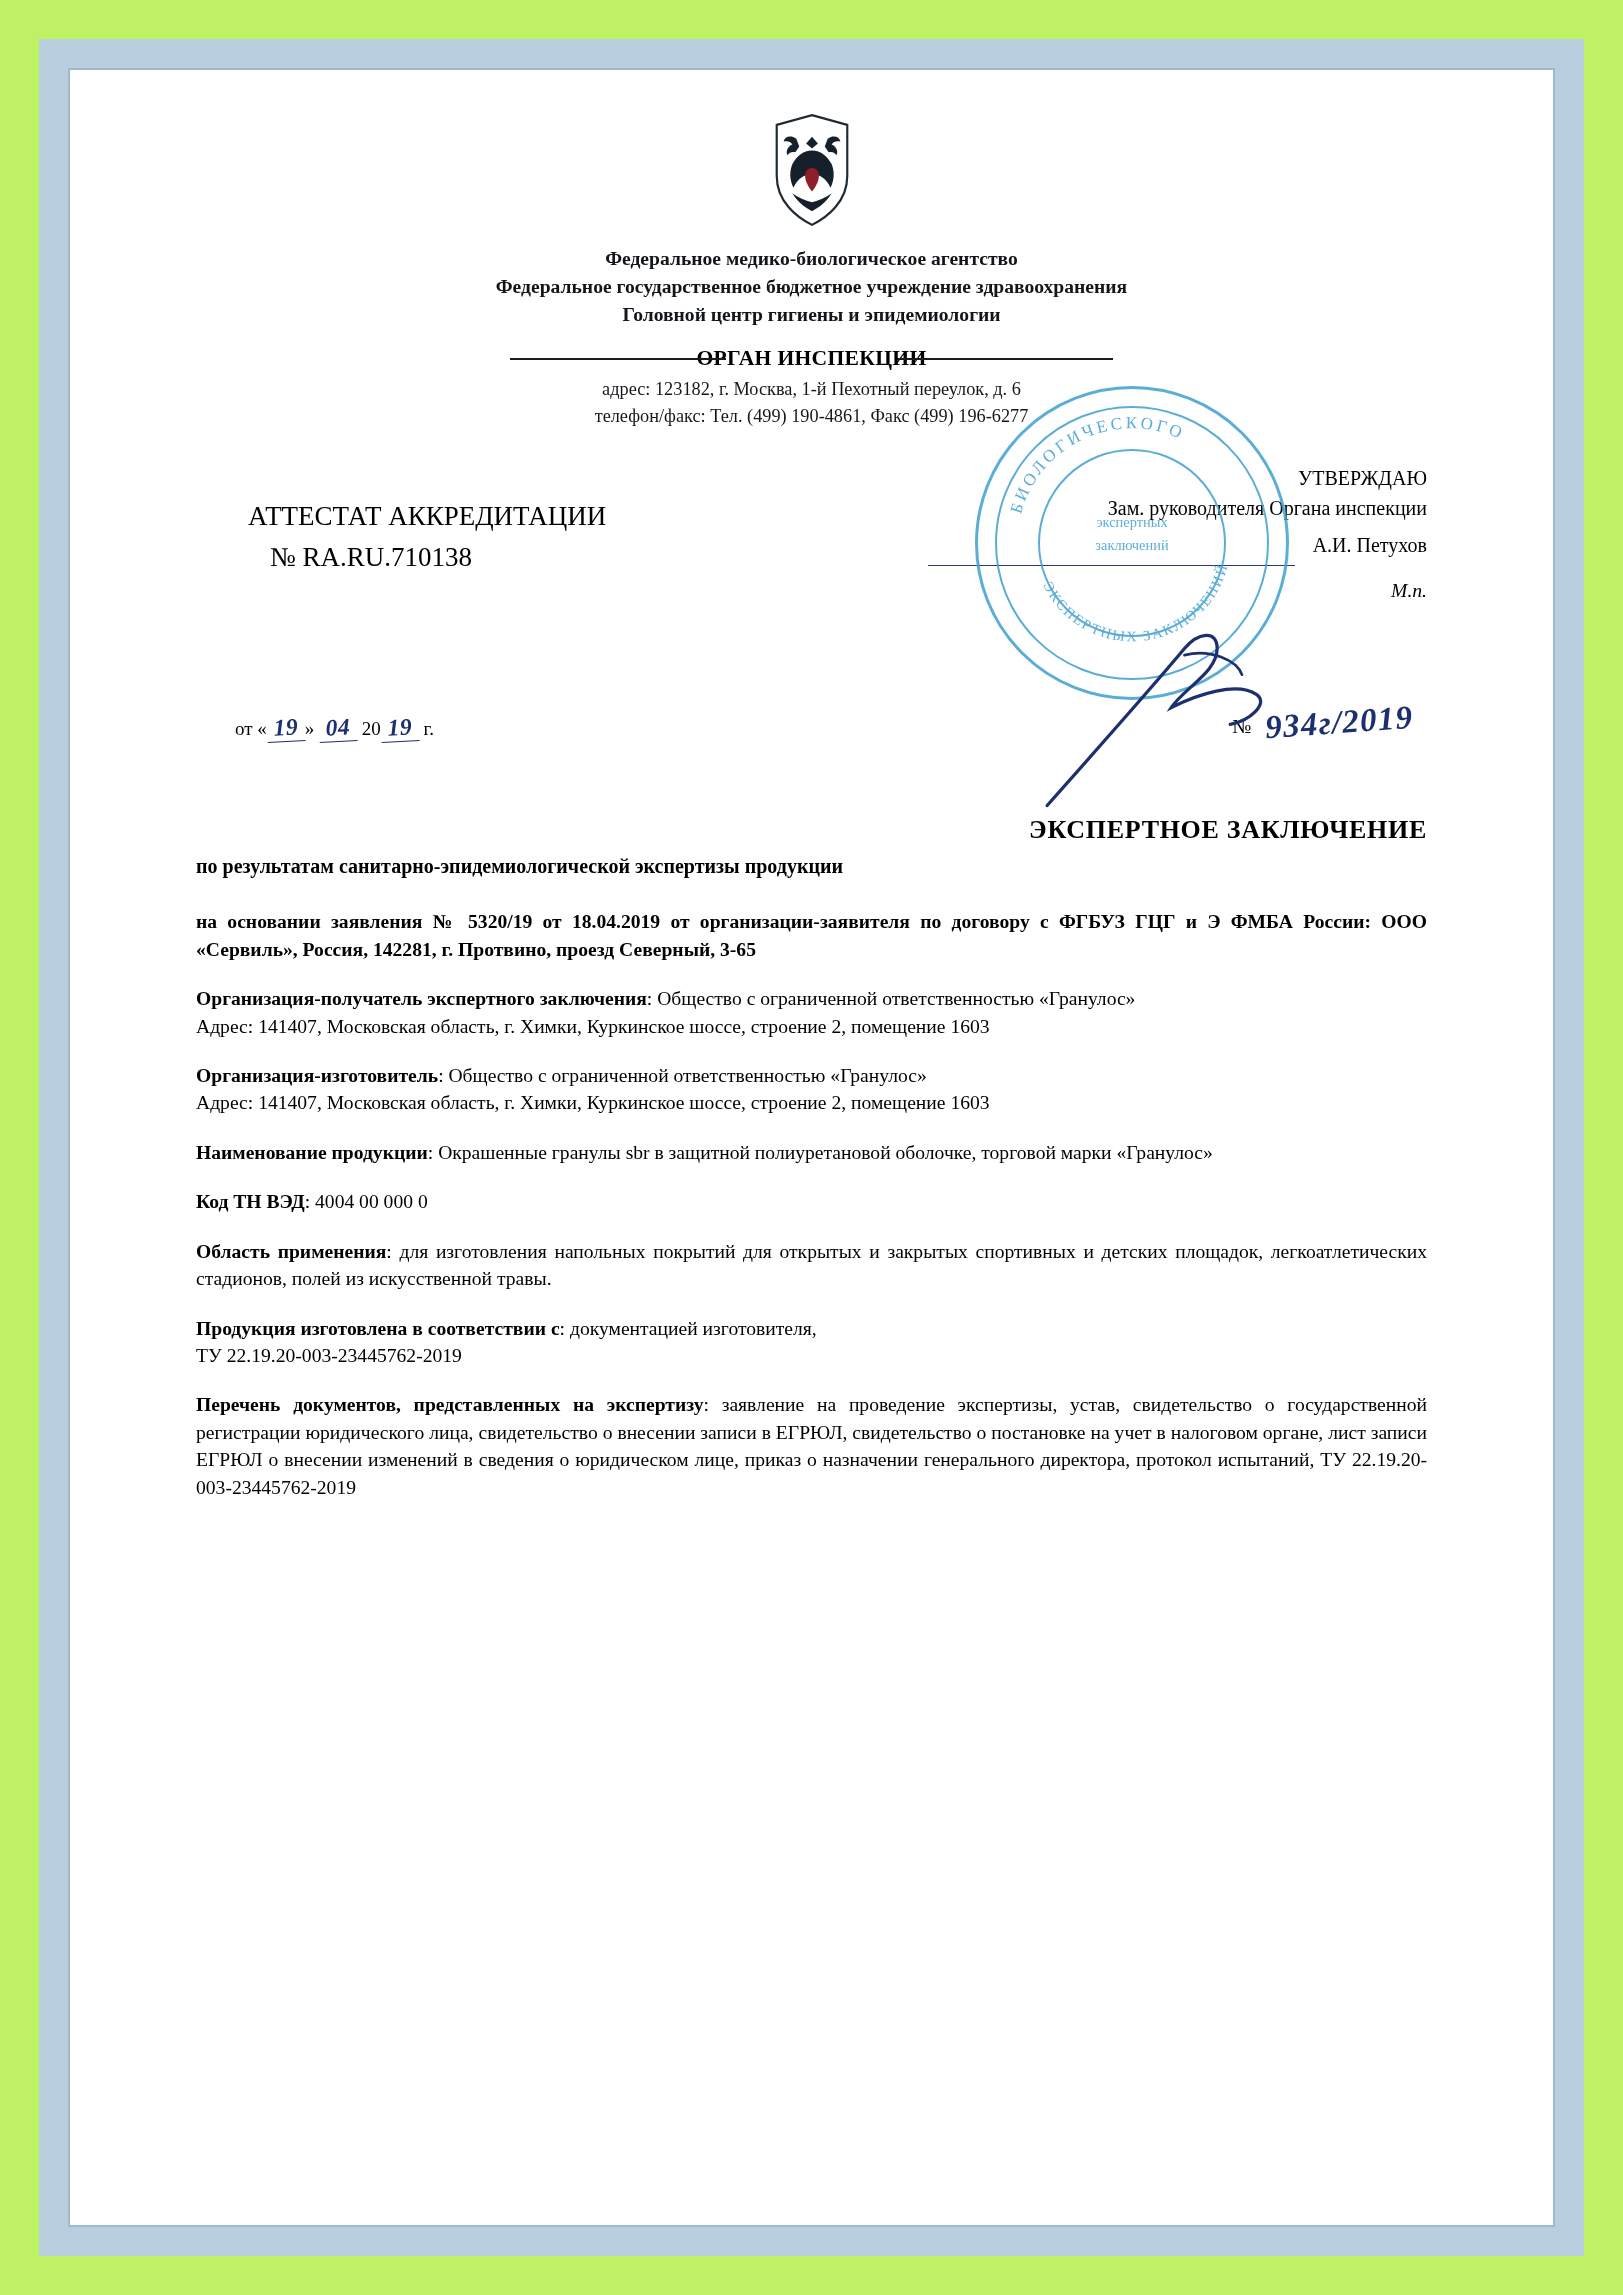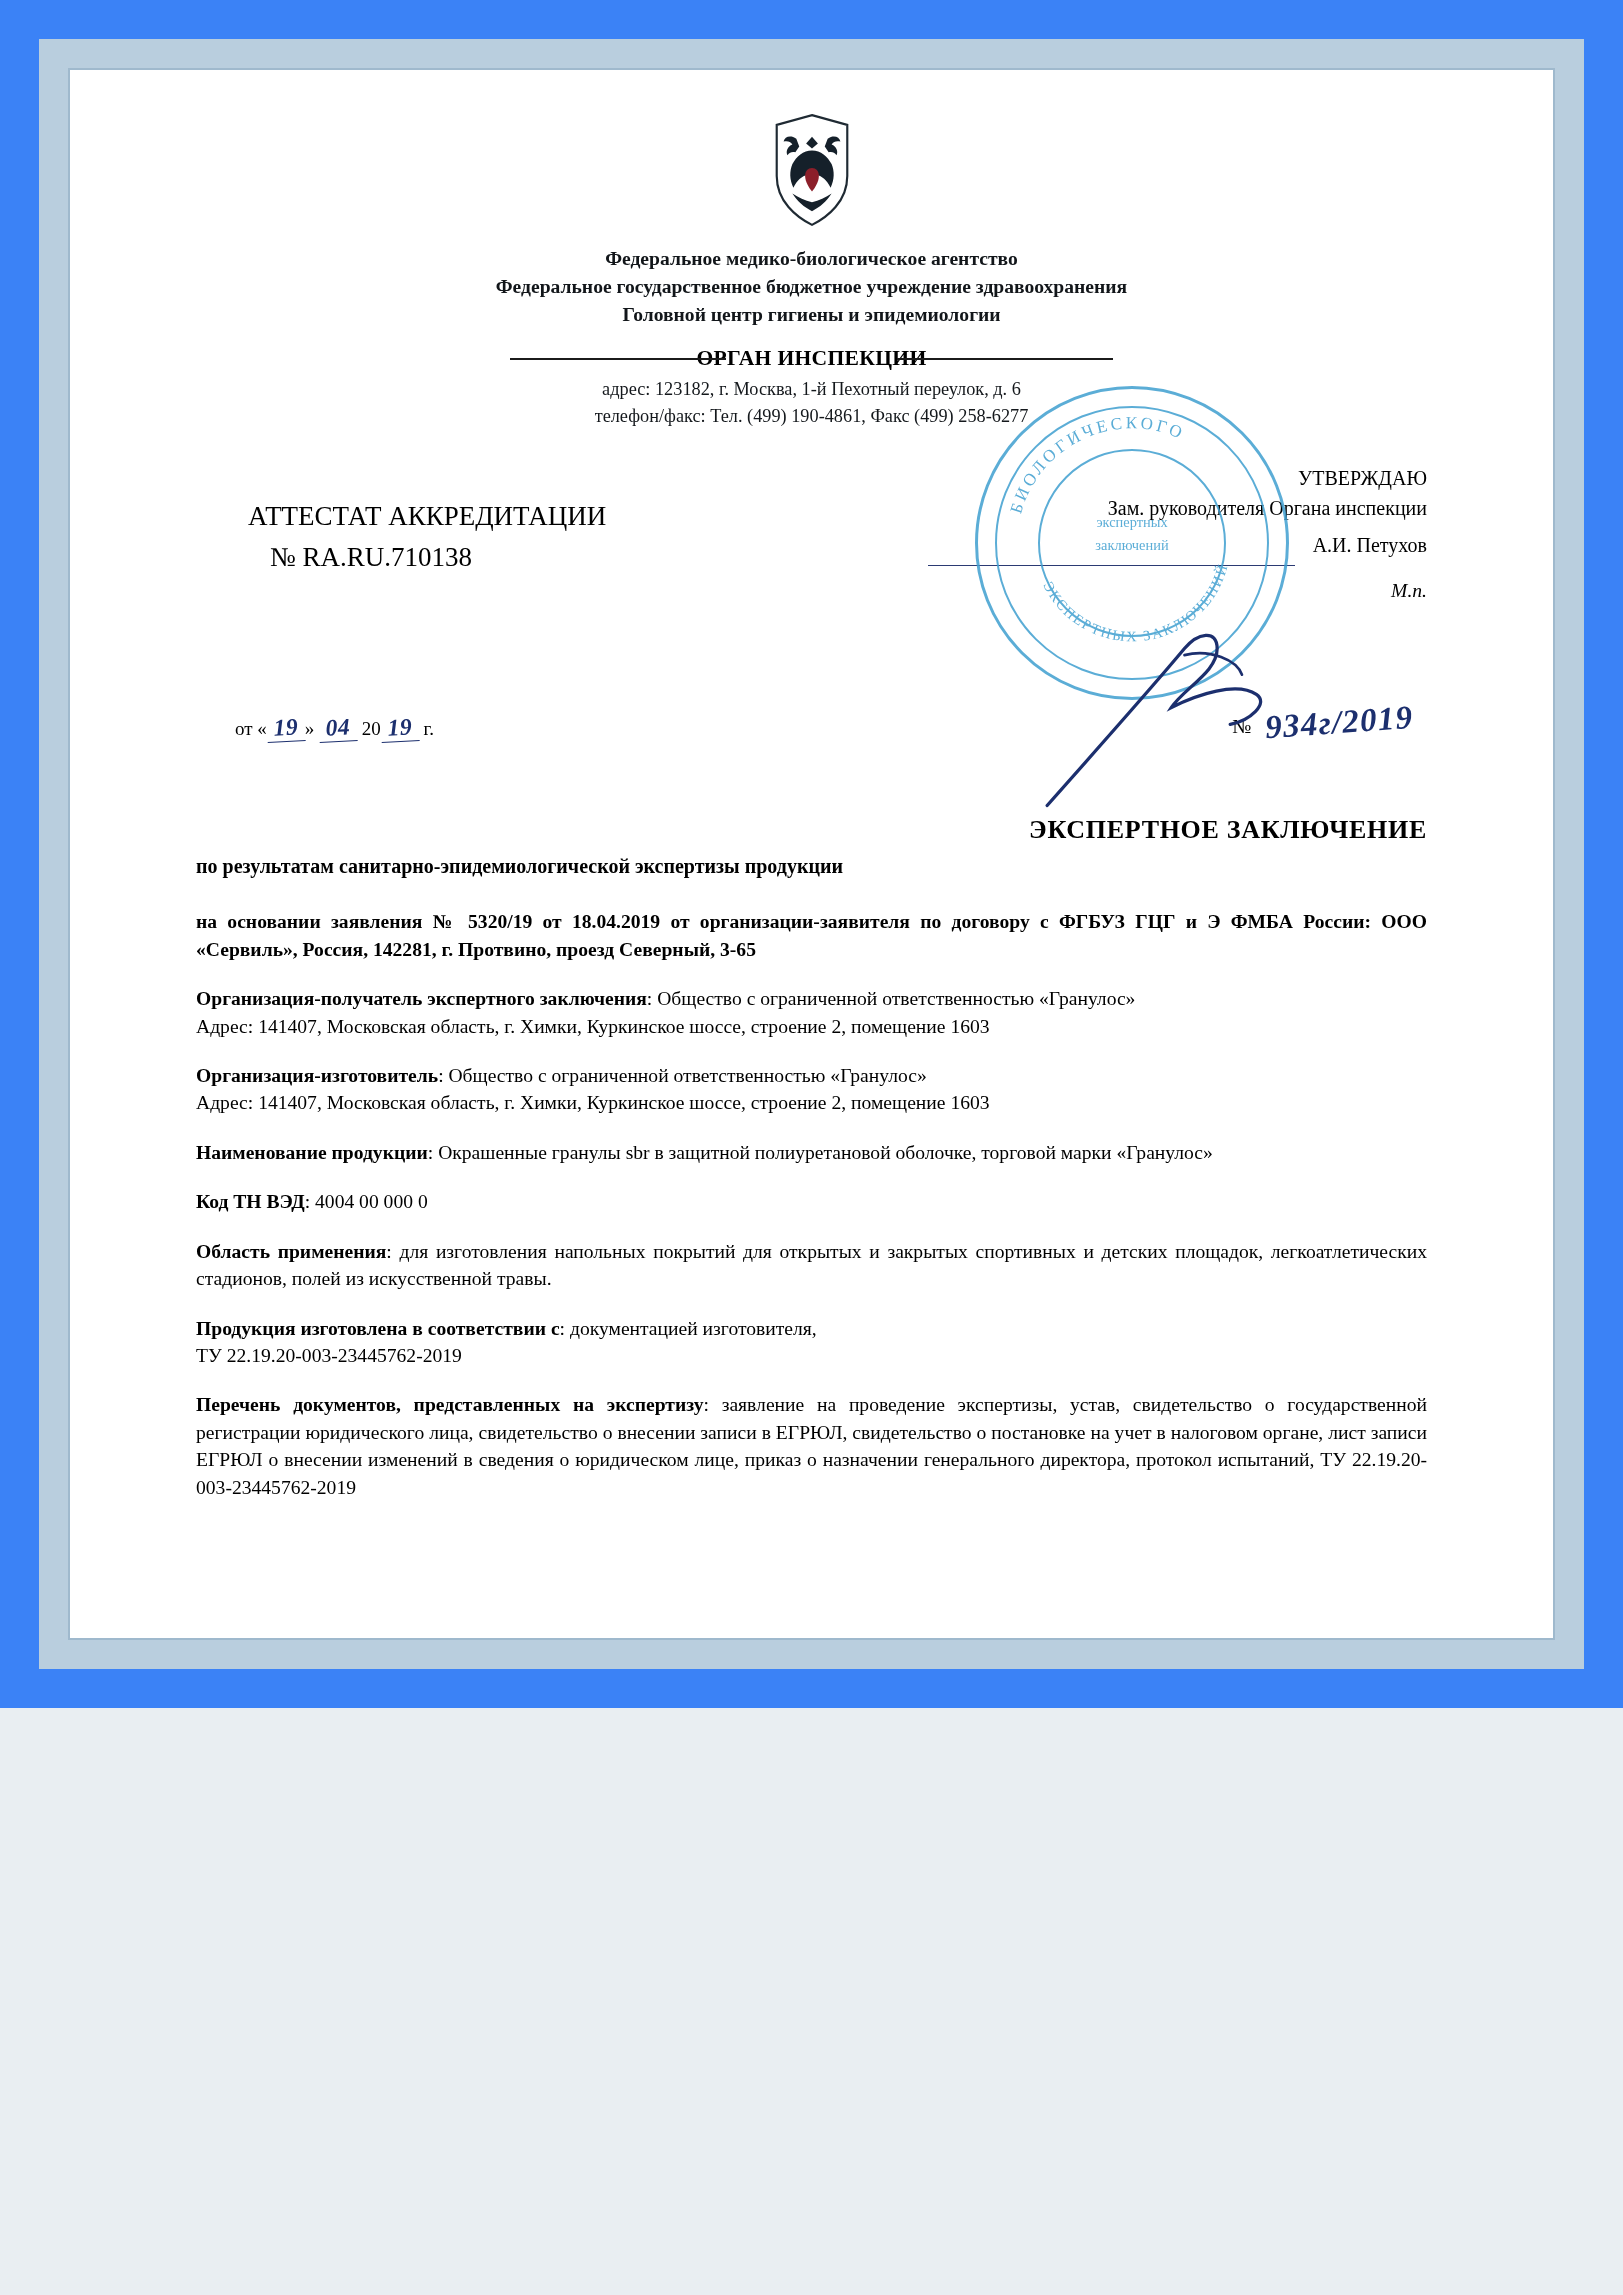--- a/index.html
+++ b/index.html
@@ -6,22 +6,22 @@
     margin: 0;
     padding: 0;
     background: #e9eef2;
   }
   body {
     font-family: "Liberation Serif", serif;
   }
   .page {
     position: relative;
     width: 1623px;
-    height: 1708px;
-    background: #3b82f6;
+    height: 2295px;
+    background: #bef264;
     overflow: hidden;
   }
   
   .border-outer {
     position: absolute;
     left: 39px; top: 39px; right: 39px; bottom: 39px;
     border: 29px solid #b9cede;
     background:
       repeating-linear-gradient(45deg,
         rgba(255,255,255,0.55) 0px,
@@ -272,21 +272,21 @@
     </div>
 
     <div class="org-title org-title-rule">
       <span class="rule-line rule-left"></span>
       <span>ОРГАН ИНСПЕКЦИИ</span>
       <span class="rule-line rule-right"></span>
     </div>
 
     <div class="addr">
       <div>адрес: 123182, г. Москва, 1-й Пехотный переулок, д. 6</div>
-      <div>телефон/факс: Тел. (499) 190-4861, Факс (499) 258-6277</div>
+      <div>телефон/факс: Тел. (499) 190-4861, Факс (499) 196-6277</div>
     </div>
 
     <div class="mid-block">
       <div class="attestat">
         <div>АТТЕСТАТ АККРЕДИТАЦИИ</div>
         <div class="l2">№ RA.RU.710138</div>
       </div>
       <div class="approve">
         <div>УТВЕРЖДАЮ</div>
         <div>Зам. руководителя Органа инспекции</div>

